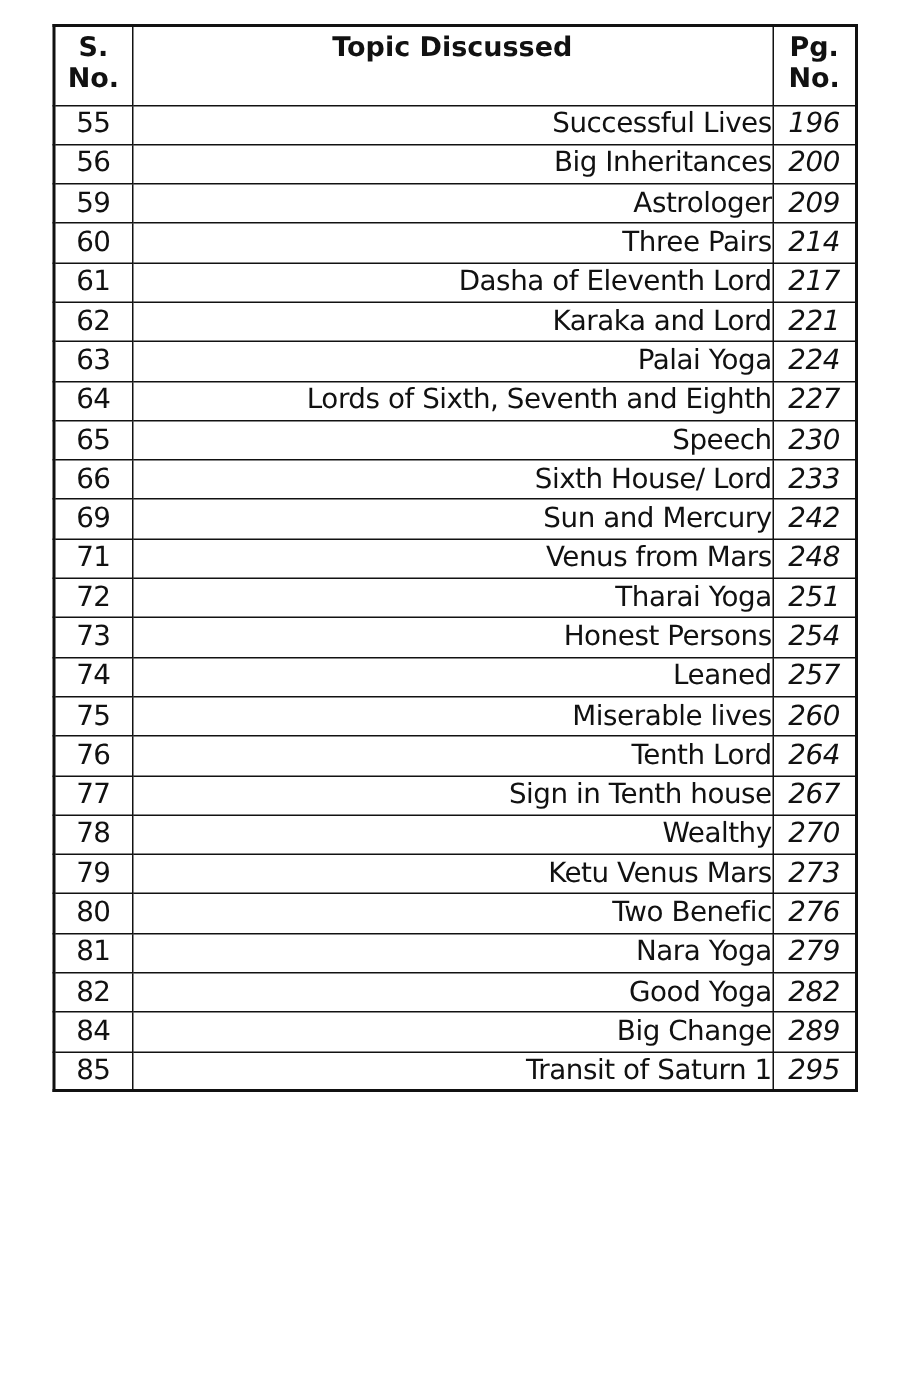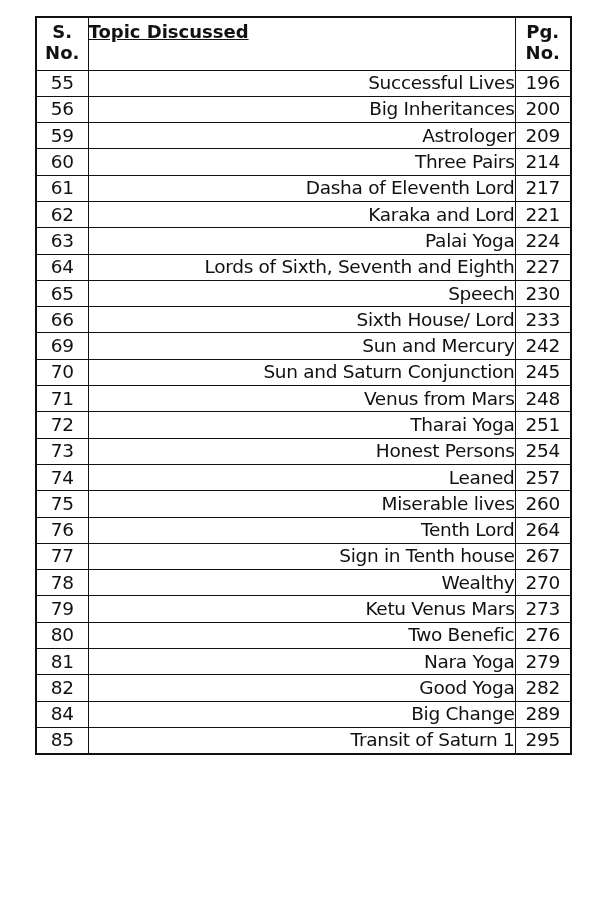--- a/index.html
+++ b/index.html
@@ -41,22 +41,22 @@
     height: 26.3px;
     font-size: 18.5px;
     line-height: 24px;
     font-family: "DejaVu Sans", sans-serif;
     letter-spacing: -0.3px;
   }
   .col-sno { width: 52px; }
   .col-pg { width: 56px; }
   .c-sno { text-align: center; }
   .c-topic { text-align: right; padding-left: 5px !important; white-space: nowrap; overflow: hidden; }
-  .c-pg { text-align: center; }
-  .th-topic { text-align: left; text-decoration: underline; }
+  .c-pg { text-align: center; font-style: italic; }
+  .th-topic { text-align: center; }
   .h-line { display: block; }
 </style>
 </head>
 <body>
 
 <table class="toc">
   <colgroup>
     <col class="col-sno">
     <col>
     <col class="col-pg">
@@ -126,25 +126,20 @@
         <td class="c-sno">66</td>
         <td class="c-topic">Sixth House/ Lord</td>
         <td class="c-pg">233</td>
       </tr>
       <tr>
         <td class="c-sno">69</td>
         <td class="c-topic">Sun and Mercury</td>
         <td class="c-pg">242</td>
       </tr>
       <tr>
-        <td class="c-sno">70</td>
-        <td class="c-topic">Sun and Saturn Conjunction</td>
-        <td class="c-pg">245</td>
-      </tr>
-      <tr>
         <td class="c-sno">71</td>
         <td class="c-topic">Venus from Mars</td>
         <td class="c-pg">248</td>
       </tr>
       <tr>
         <td class="c-sno">72</td>
         <td class="c-topic">Tharai Yoga</td>
         <td class="c-pg">251</td>
       </tr>
       <tr>

